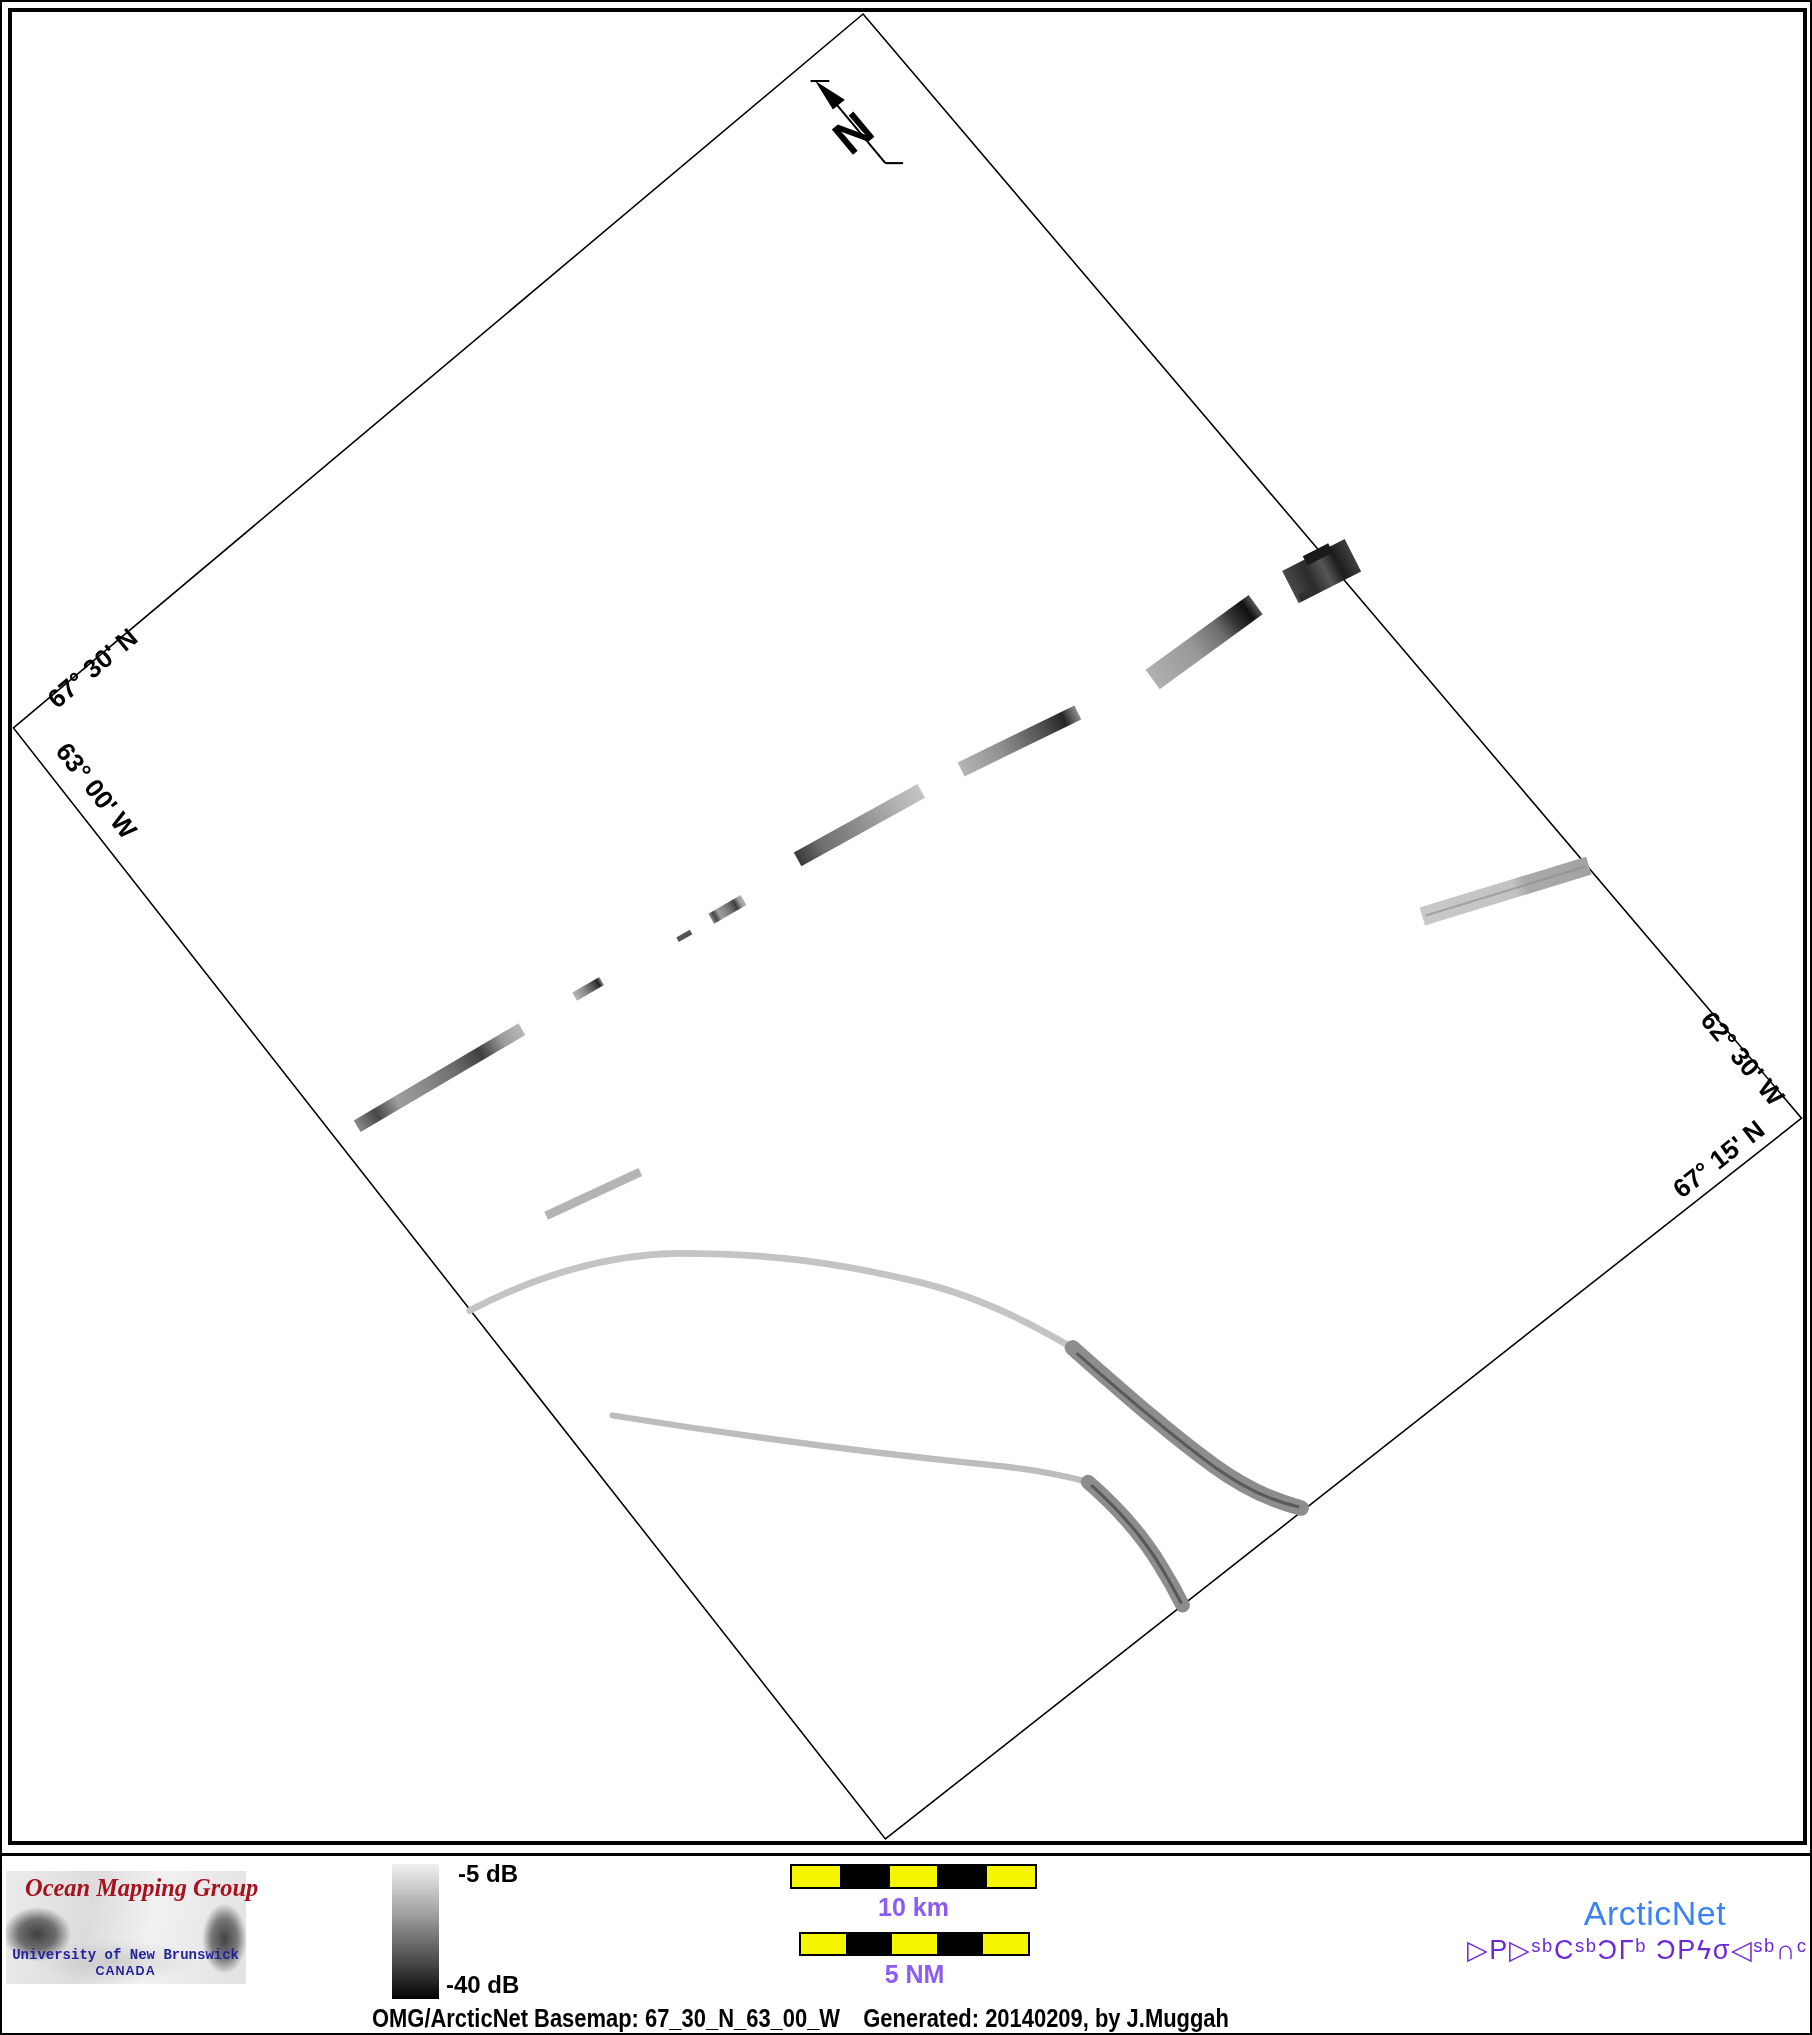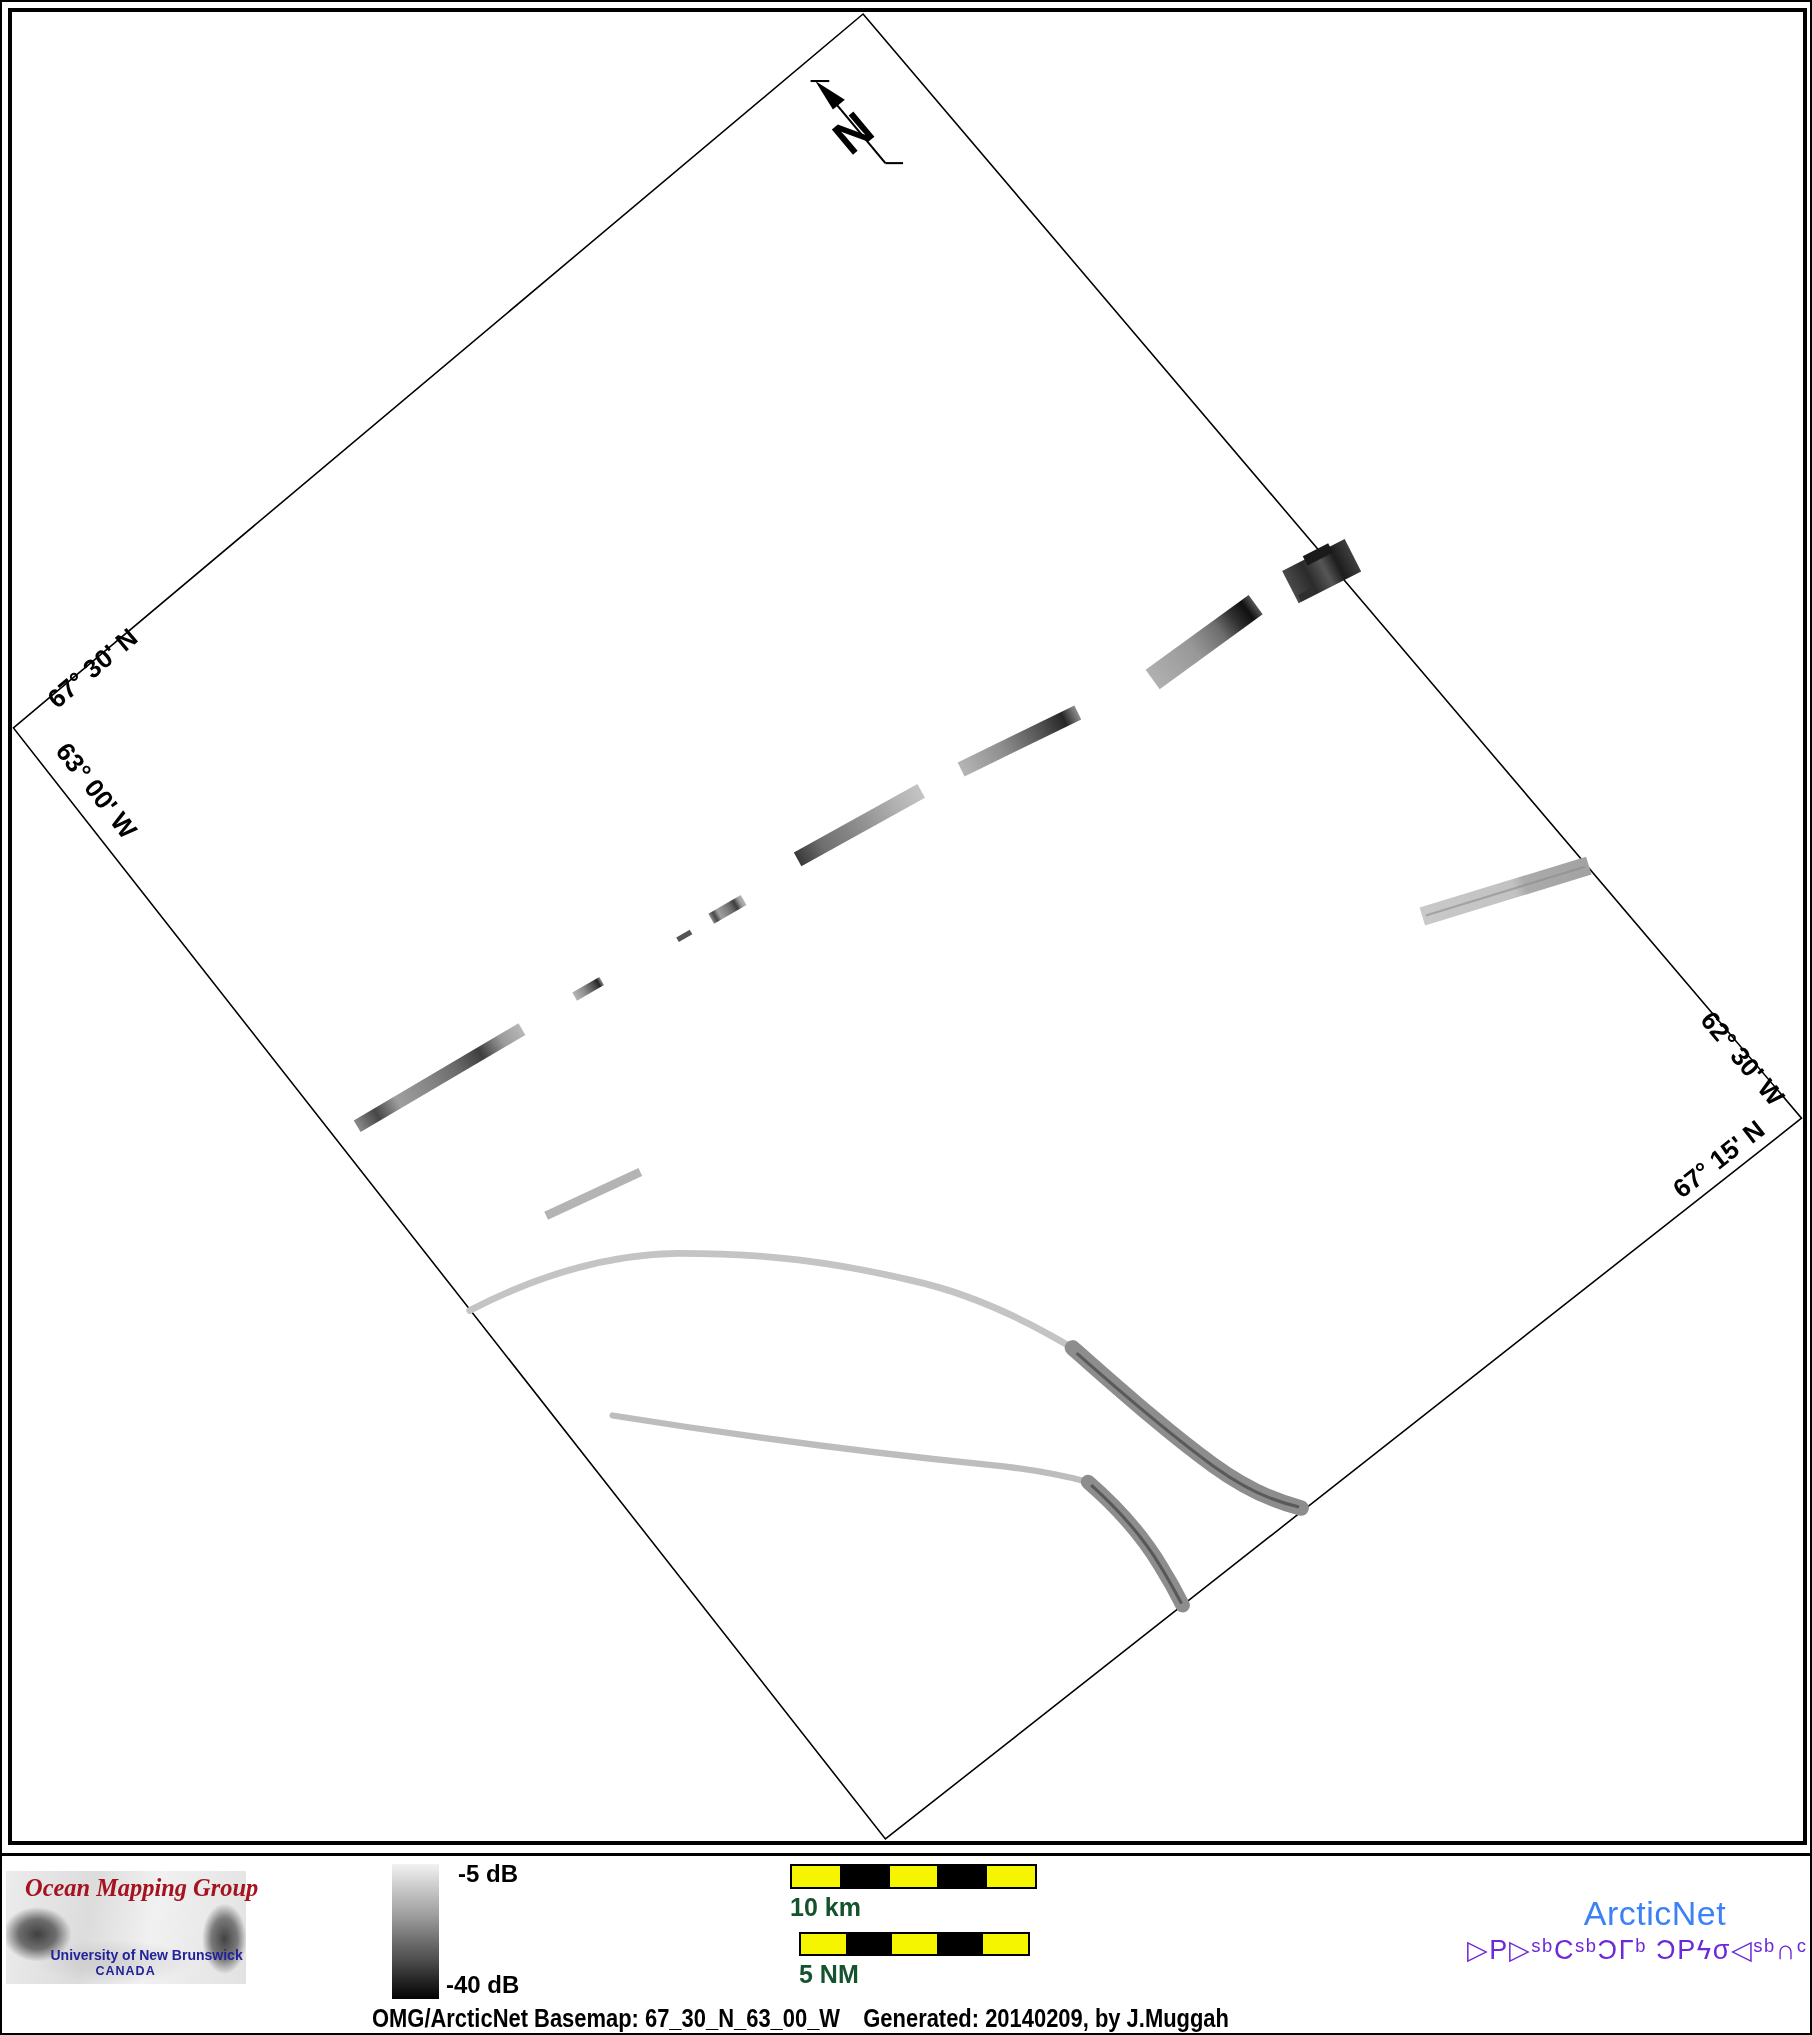--- a/index.html
+++ b/index.html
@@ -17,36 +17,36 @@
     background:
       radial-gradient(ellipse 49px 39px at 13% 56%, rgba(55,55,55,.95) 0%, rgba(70,70,70,.75) 38%, rgba(120,120,120,0) 70%),
       radial-gradient(ellipse 31px 49px at 91% 60%, rgba(50,50,50,.9) 0%, rgba(75,75,75,.7) 42%, rgba(130,130,130,0) 72%),
       radial-gradient(ellipse 114px 31px at 45% 80%, rgba(160,160,160,.35) 0%, rgba(200,200,200,0) 70%),
       linear-gradient(100deg,#ececec 0%,#dcdcdc 35%,#f1f1f1 60%,#e2e2e2 100%);
     }
   .omg-title{position:absolute;left:0;top:3.1px;width:100%;text-align:center;
     font-family:"Liberation Serif", serif;font-style:italic;font-weight:700;
     font-size:24.4px;color:#a5131f;white-space:nowrap;margin-left:16px;}
   .omg-sub{position:absolute;left:0;top:76px;width:100%;text-align:center;
-    font-family:Liberation Sans, sans-serif;font-weight:700;font-size:14px;color:#22229b;padding-left:21px;}
+    font-family:Liberation Mono, monospace;font-weight:700;font-size:14px;color:#22229b;}
   .omg-country{position:absolute;left:0;top:93px;width:100%;text-align:center;
     font-family:Liberation Sans, sans-serif;font-weight:700;font-size:12.5px;color:#22229b;letter-spacing:1px;}
   .colorbar{position:absolute;left:390px;top:8.3px;width:47px;height:135px;
     background:linear-gradient(180deg,#f2f2f2 0%,#c9c9c9 18%,#9e9e9e 38%,#737373 55%,#4c4c4c 72%,#262626 86%,#030303 100%);}
   .cb-label{position:absolute;font-size:24px;font-weight:600;color:#000;white-space:nowrap;}
   .cb-top{left:444px;top:4.2px;margin-left:12px;}
   .cb-bottom{left:444px;top:115px;}
   .scalebar{position:absolute;height:25px;box-sizing:border-box;border:2.1px solid #000;display:flex;}
   .sb1{left:788px;top:8.3px;width:247px;}
   .sb2{left:797px;top:76px;width:231px;height:24.4px;}
   .sb-seg{flex:1 1 0;}
   .sb-seg + .sb-seg{border-left:1.6px solid #000;}
   .seg-y{background:#f5f500;}
   .seg-b{background:#000;}
-  .sb-label{position:absolute;text-align:left;font-size:25px;font-weight:600;color:#14532d;}
+  .sb-label{position:absolute;text-align:center;font-size:25px;font-weight:600;color:#8b5cf6;}
   .sb1-label{left:788px;top:37px;width:247px;}
   .sb2-label{left:797px;top:104px;width:231px;}
   .arcticnet{position:absolute;left:1570px;top:38px;width:166px;text-align:center;
     font-size:34px;font-weight:400;color:#3b82f6;letter-spacing:0.5px;}
   .inuktitut{position:absolute;left:1450px;top:78px;width:356px;text-align:right;
     font-size:27px;font-weight:400;color:#6d28d9;letter-spacing:1.6px;white-space:nowrap;}
   .caption{position:absolute;left:370px;top:148px;white-space:nowrap;
     font-size:25.5px;font-weight:700;color:#000;transform:scaleX(0.86);transform-origin:left center;}
   .caption .gap{display:inline-block;width:27px;}
 </style>

